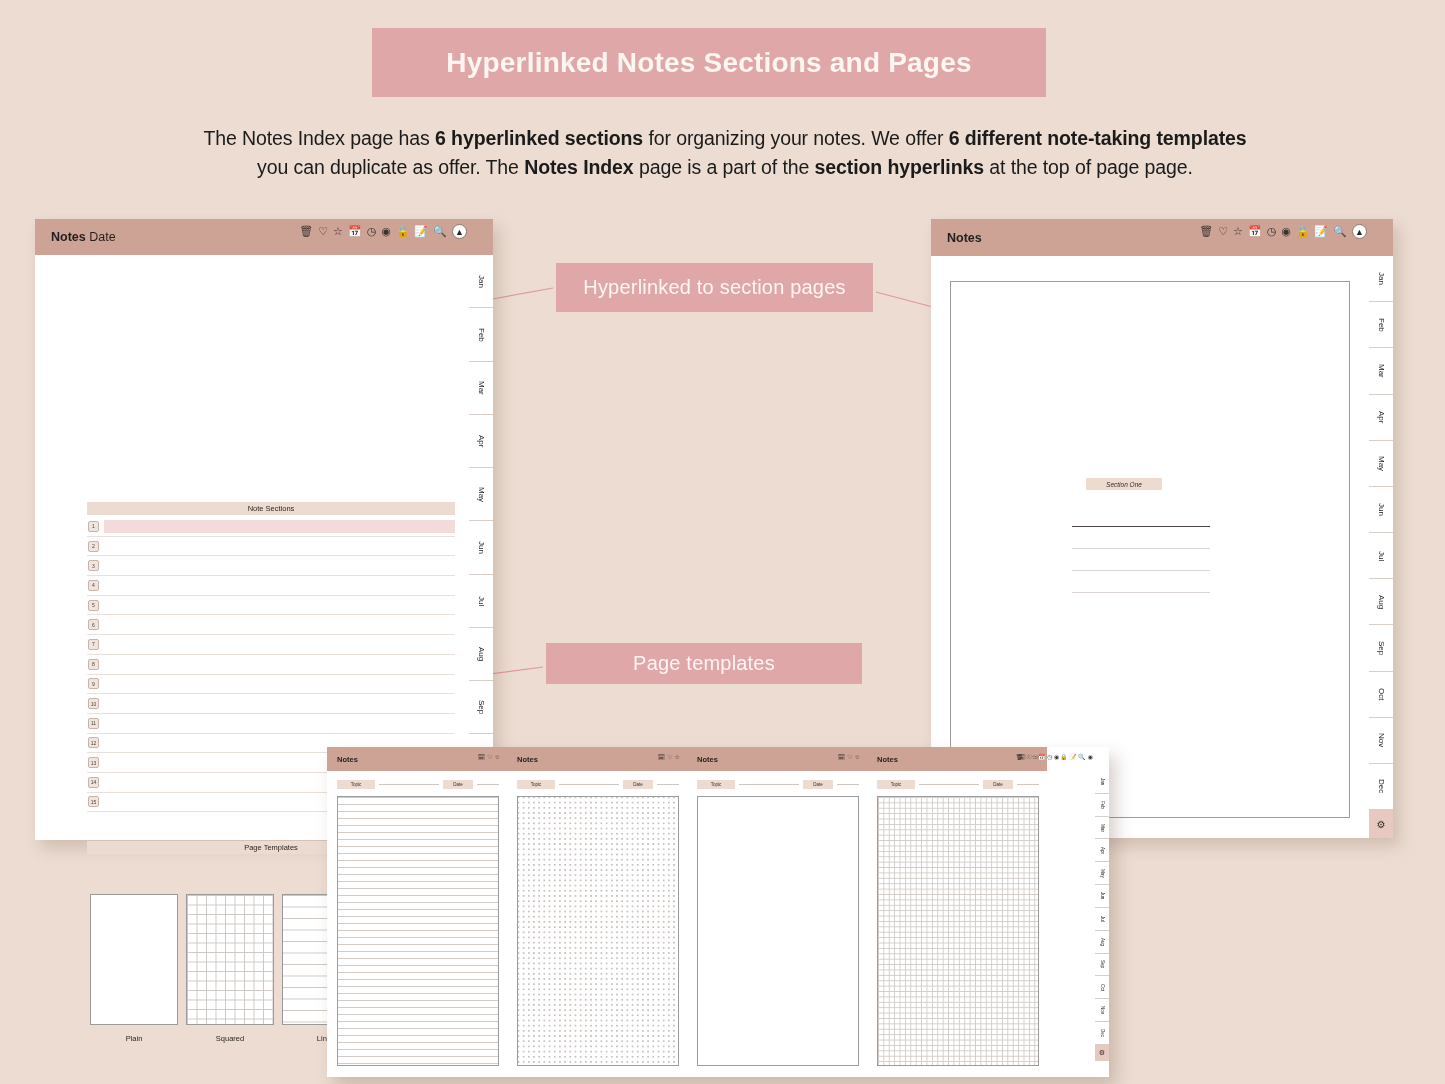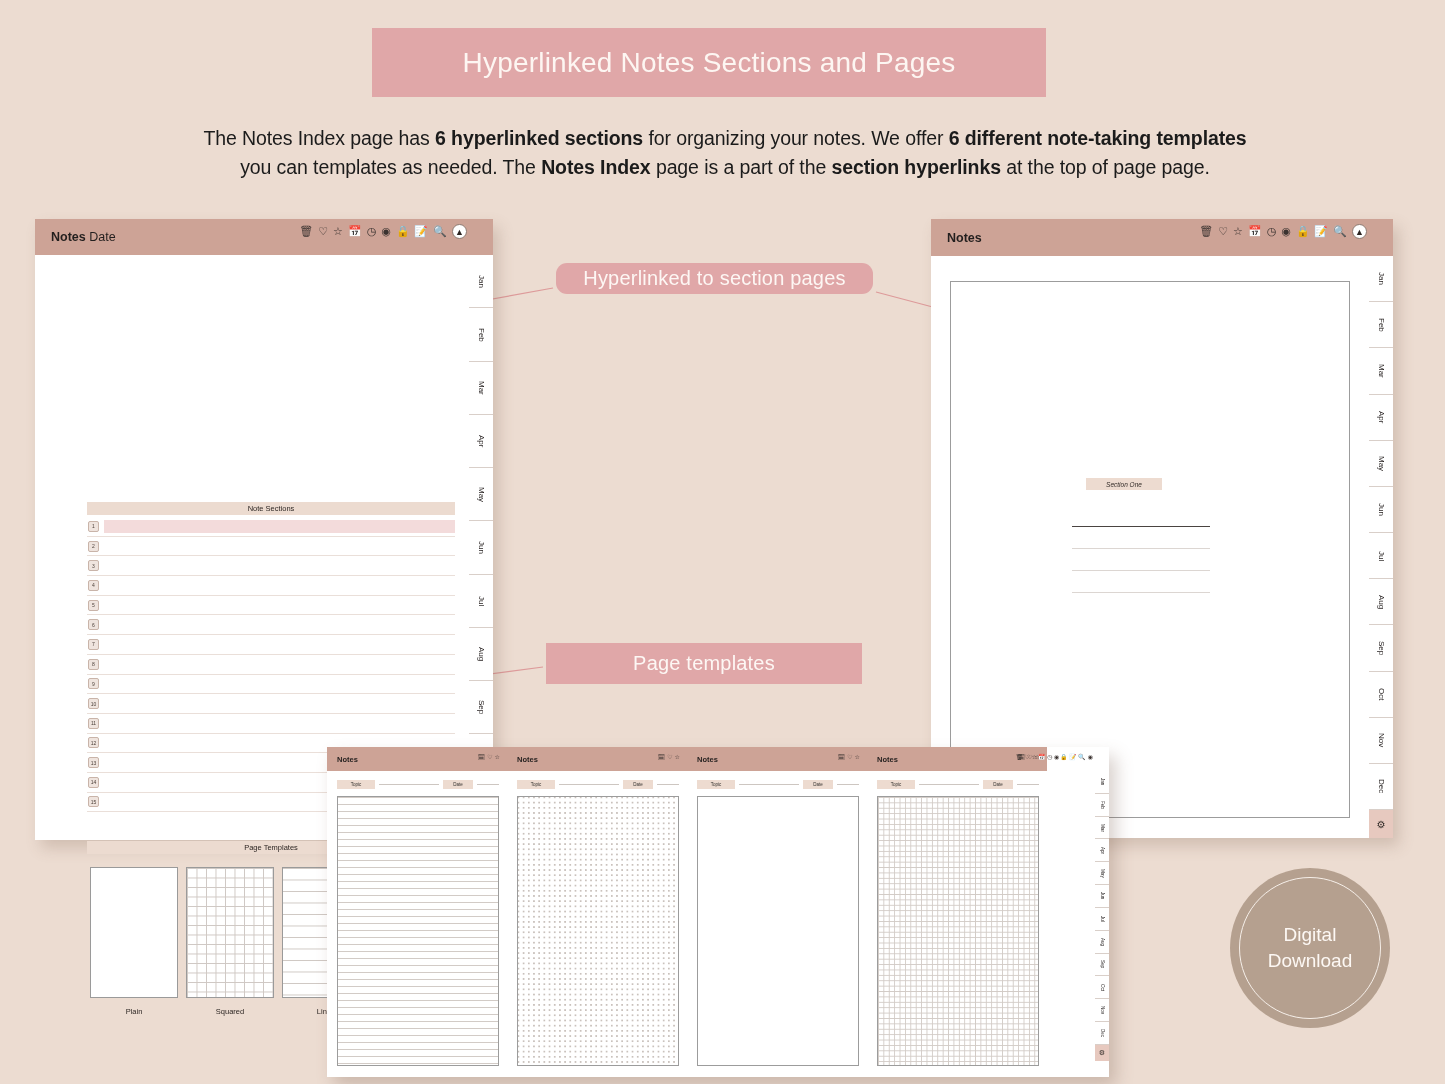--- a/index.html
+++ b/index.html
@@ -14,21 +14,21 @@
 
   
   .title-banner {
     position: absolute; left: 372px; top: 28px;
     width: 674px; height: 69px;
     background: #e0a7a8;
     display: flex; align-items: center; justify-content: center;
   }
   .title-banner .txt {
     color: #fdf6f2; font-size: 28px; letter-spacing: .2px;
-    font-weight: 400;
+    font-weight: 700;
   }
 
   
   .desc {
     position: absolute; left: 90px; top: 124px; width: 1270px;
     text-align: center; color: #1b1b1b;
     font-size: 19.5px; line-height: 29px; letter-spacing: -0.1px;
   }
   .desc b { font-weight: 700; }
 
@@ -103,21 +103,21 @@
   .sec-num {
     width: 11px; height: 11px; flex: 0 0 11px;
     background: #efe4de; border: 1px solid #c9b4a9; border-radius: 2px;
     display: flex; align-items: center; justify-content: center;
     font-size: 5px; color: #4b3f39; margin-left: 1px;
   }
   .sec-field { flex: 1; height: 13px; margin-left: 5px; }
   .sec-row.active .sec-field { background: #f3dbdb; }
 
   .tmpl-row { position: absolute; left: 55px; top: 612px; width: 400px; display: flex; gap: 8px; }
-  .tmpl { width: 88px; }
+  .tmpl { width: 88px; margin-top: 27px; }
   .tmpl-thumb {
     width: 88px; height: 131px; border: 1px solid #9a9a9a; background: #fff;
     position: relative; overflow: hidden;
   }
   .tm-dotted {
     background-image: radial-gradient(#bdb4ae 0.7px, transparent 0.8px);
     background-size: 9px 9px; background-position: 5px 5px;
   }
   .tm-squared {
     background-image: linear-gradient(#cfc8c3 1px, transparent 1px),
@@ -155,21 +155,21 @@
   .wline { position: absolute; left: 121px; width: 138px; }
   .wline.dark { border-top: 1px solid #4a4441; }
   .wline.light { border-top: 1px solid #dcd6d2; }
 
   
   .callout {
     position: absolute; background: #e0a7a8;
     display: flex; align-items: center; justify-content: center;
     color: #fdf7f4; letter-spacing: .2px;
   }
-  #callout-hyperlink { left: 556px; top: 263px; width: 317px; height: 31px; font-size: 20px; border-radius: 11px; }
+  #callout-hyperlink { left: 556px; top: 263px; width: 317px; height: 49px; font-size: 20px; }
   #callout-templates { left: 546px; top: 643px; width: 316px; height: 41px; font-size: 20px; }
 
   svg.arrows {
     position: absolute; left: 0; top: 0; width: 1445px; height: 1084px;
     pointer-events: none;
   }
 
   
   #mini-window {
     position: absolute; left: 327px; top: 747px; width: 782px; height: 330px;
@@ -236,21 +236,21 @@
 <body>
 
 <div id="stage">
 
   <div class="title-banner">
     <span class="txt">Hyperlinked Notes Sections and Pages</span>
   </div>
 
   <div class="desc">
     <div><span>The Notes Index page has </span><b>6 hyperlinked sections</b><span> for organizing your notes. We offer </span><b>6 different note-taking templates</b></div>
-    <div><span>you can templates as needed. The </span><b>Notes Index</b><span> page is a part of the </span><b>section hyperlinks</b><span> at the top of page page.</span></div>
+    <div><span>you can duplicate as offer. The </span><b>Notes Index</b><span> page is a part of the </span><b>section hyperlinks</b><span> at the top of page page.</span></div>
   </div>
 
   <svg class="arrows">
     <defs>
       <marker id="ah" markerWidth="7" markerHeight="7" refX="6" refY="3.5" orient="auto">
         <path d="M0,0 L7,3.5 L0,7 z" fill="#dd9a9a"></path>
       </marker>
     </defs>
     <path d="M553,288 L470,303" stroke="#dd9a9a" stroke-width="1.2" fill="none" marker-end="url(#ah)"></path>
     <path d="M876,292 L944,310" stroke="#dd9a9a" stroke-width="1.2" fill="none" marker-end="url(#ah)"></path>
@@ -521,21 +521,14 @@
       <span class="ic">📅</span>
       <span class="ic">◷</span>
       <span class="ic">◉</span>
       <span class="ic">🔒</span>
       <span class="ic">📝</span>
       <span class="ic">🔍</span>
       <span class="ic">◉</span>
     </div>
   </div>
 
-  <div id="badge">
-    <div class="ring"></div>
-    <div class="btxt">
-      <div>Digital</div>
-      <div>Download</div>
-    </div>
-  </div>
 
 </div>
 
 </body></html>

